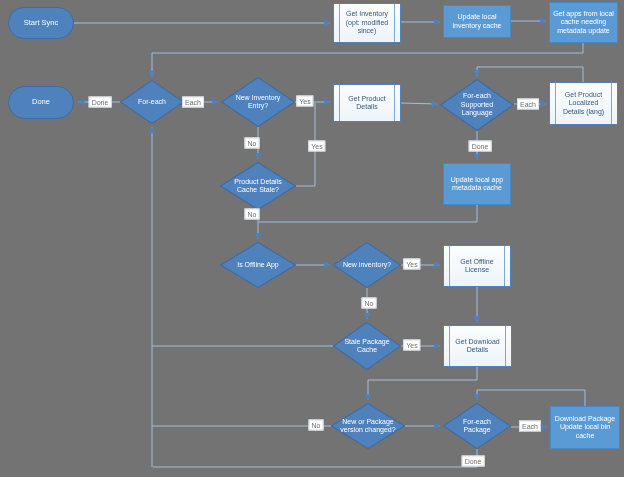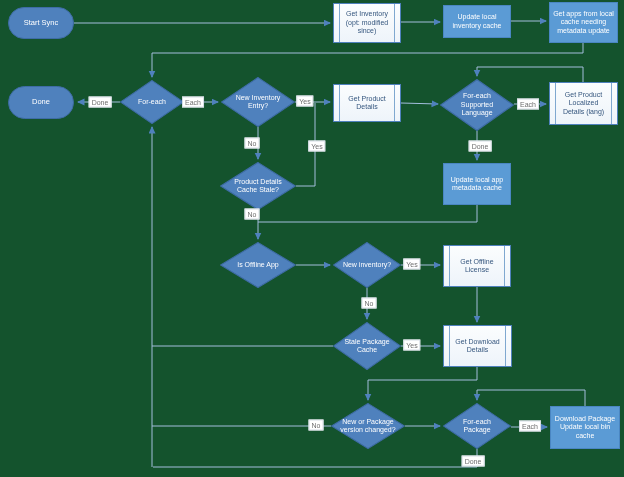--- a/index.html
+++ b/index.html
@@ -1,17 +1,17 @@
 <!DOCTYPE html>
 <html><head>
 <meta charset="utf-8">
 <style>
   html,body{margin:0;padding:0;background:#fff;}
   .canvas{
-    position:relative;width:624px;height:477px;background:#14532d;overflow:hidden;
+    position:relative;width:624px;height:477px;background:#737373;overflow:hidden;
     font-family:"Liberation Sans",sans-serif;
   }
   .wires{position:absolute;left:0;top:0;z-index:1;}
   .wires polyline,.wires line{fill:none;stroke:#a3bedd;stroke-width:1;}
   .node{position:absolute;z-index:2;display:flex;align-items:center;justify-content:center;
     text-align:center;font-size:7px;line-height:8.5px;box-sizing:border-box;}
   .pill{background:#4f81bd;border:1px solid #3e6ca5;border-radius:17px;color:#fff;font-size:7.5px;}
   .proc{background:#5b9bd5;border:1px solid #4a86c2;color:#fff;padding:1px 3px;}
   .pre{background:linear-gradient(#fbfdfe,#eef4fa);border:1px solid #4f81bd;color:#35567e;padding:1px 8px;}
   .pre::before,.pre::after{content:"";position:absolute;top:0;bottom:0;width:0;border-left:1px solid #7fa8d0;}

